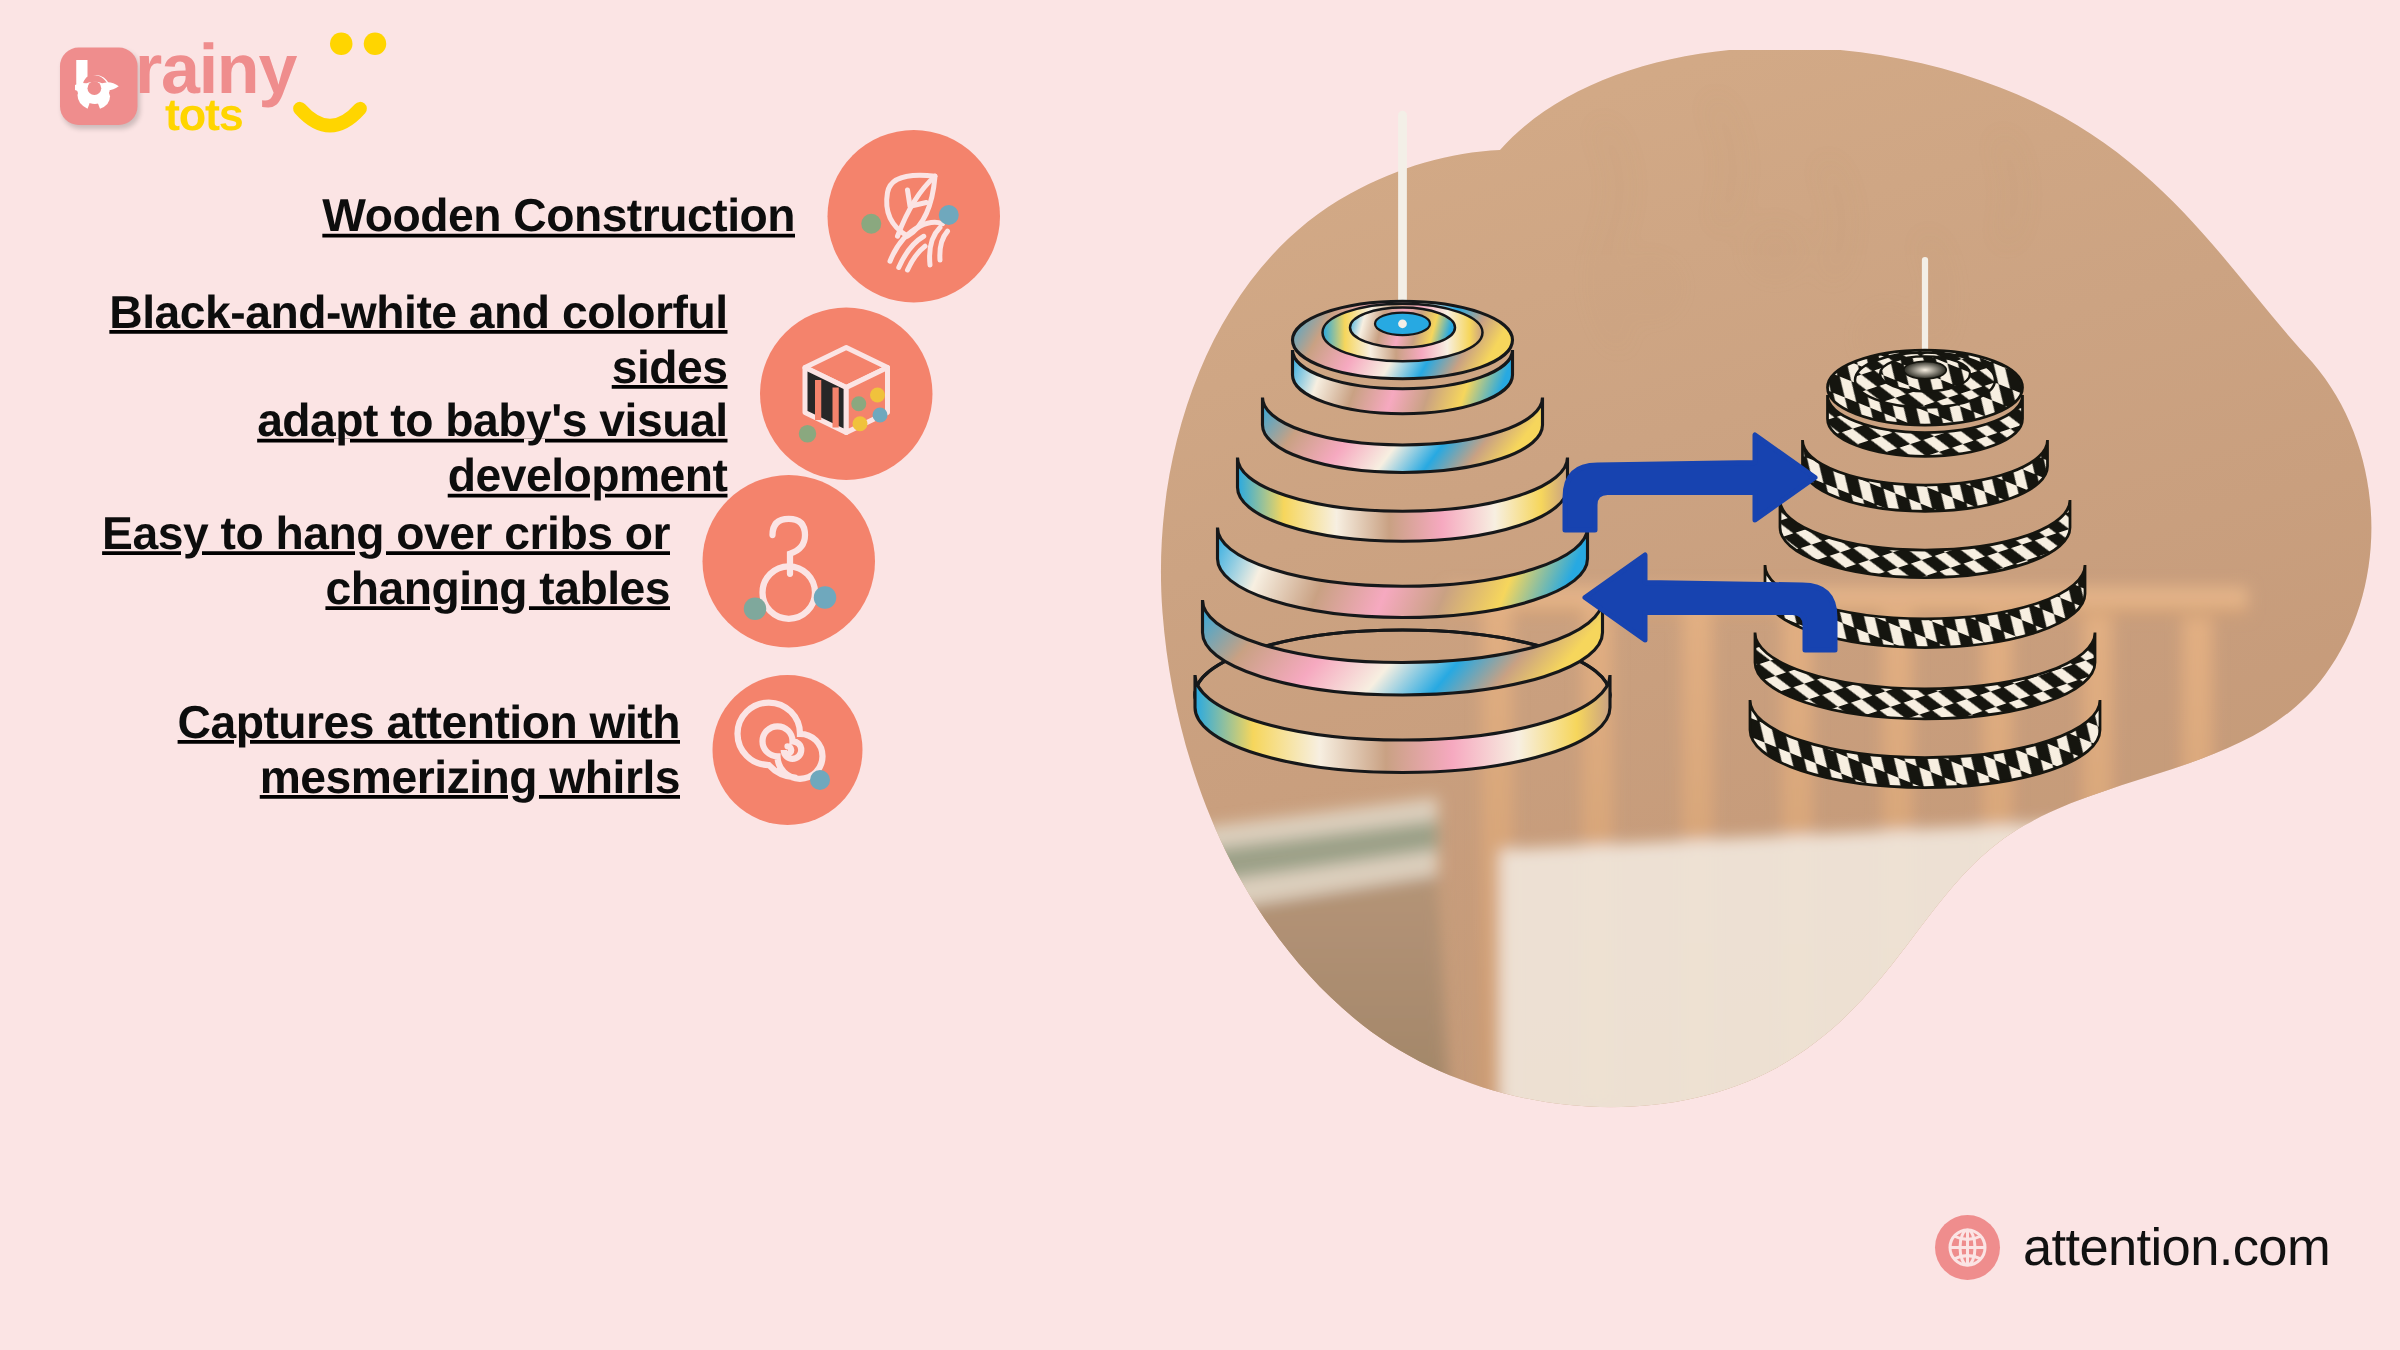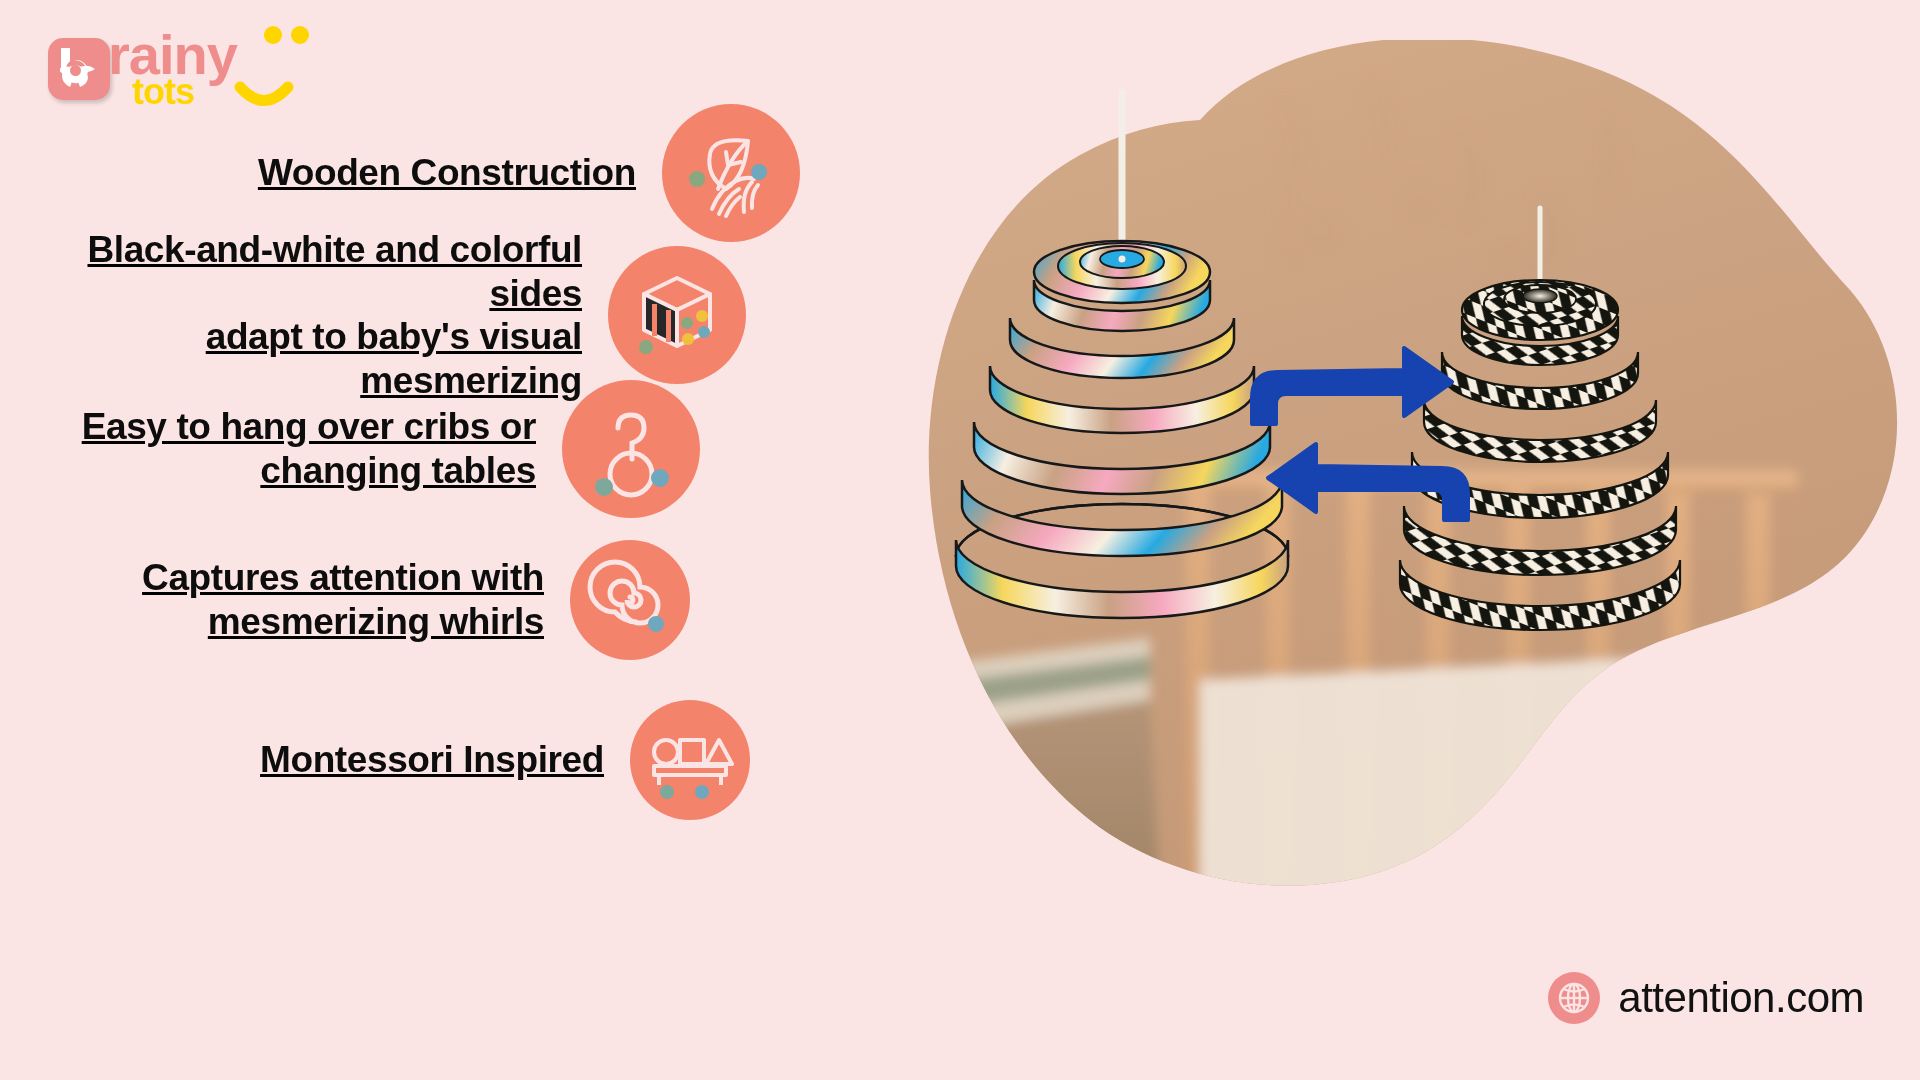--- a/index.html
+++ b/index.html
@@ -108,21 +108,21 @@
             <path d="M90 104 q-1 -15 6 -23"></path>
           </g>
           <circle cx="35" cy="75" r="8" fill="#8aa87f"></circle>
           <circle cx="97" cy="68" r="8" fill="#6fa8bd"></circle>
         </svg>
       </div>
     </div>
 
     <div class="feature f2">
       <div class="ftext">Black-and-white and colorful sides
-adapt to baby's visual mesmerizing</div>
+adapt to baby's visual development</div>
       <div class="ficon">
         <svg width="138" height="138" viewBox="0 0 138 138" aria-hidden="true">
           <g stroke="#fbe4e4" stroke-width="4" stroke-linejoin="round" fill="none">
             <path d="M36 48 L69 32 L102 48 L69 64 Z"></path>
             <path d="M36 48 L36 84 L69 100 L69 64 Z" fill="#272727"></path>
             <path d="M69 64 L102 48 L102 84 L69 100 Z" fill="#f4836c"></path>
           </g>
           <g fill="#f4836c">
             <rect x="44" y="58" width="5" height="32"></rect>
             <rect x="58" y="64" width="5" height="32"></rect>
@@ -155,36 +155,20 @@
       <div class="ftext">Captures attention with
 mesmerizing whirls</div>
       <div class="ficon">
         <svg width="120" height="120" viewBox="0 0 120 120" aria-hidden="true">
           <path d="M60 60 m0 -3 a3 3 0 1 1 -3 3 a7 7 0 1 0 7 -7 a12 12 0 1 0 -12 12 a18 18 0 1 0 18 -18 a25 25 0 1 0 -25 25 a31 31 0 0 0 21 10" fill="none" stroke="#fbe4e4" stroke-width="5" stroke-linecap="round"></path>
           <circle cx="86" cy="84" r="8" fill="#6fa8bd"></circle>
         </svg>
       </div>
     </div>
 
-    <div class="feature f5">
-      <div class="ftext">Montessori Inspired</div>
-      <div class="ficon">
-        <svg width="120" height="120" viewBox="0 0 120 120" aria-hidden="true">
-          <g fill="none" stroke="#fbe4e4" stroke-width="4" stroke-linejoin="round">
-            <circle cx="36" cy="52" r="12"></circle>
-            <rect x="50" y="40" width="24" height="24"></rect>
-            <path d="M89 40 L102 64 L76 64 Z"></path>
-            <rect x="24" y="66" width="72" height="9"></rect>
-            <path d="M29 75 v10 M91 75 v10"></path>
-          </g>
-          <circle cx="37" cy="92" r="7" fill="#7fa89c"></circle>
-          <circle cx="72" cy="92" r="7" fill="#6fa8bd"></circle>
-        </svg>
-      </div>
-    </div>
   </div>
 
   <div class="blob-wrap">
     <svg class="blobsvg" width="1010" height="860" viewBox="0 0 1010 860" aria-hidden="true">
       <defs>
         <clipPath id="blobclip">
           <path d="M300 80
                    C 380 -10, 560 -25, 700 30
                    C 830 80, 880 175, 950 250
                    C 1010 320, 1012 430, 960 500

